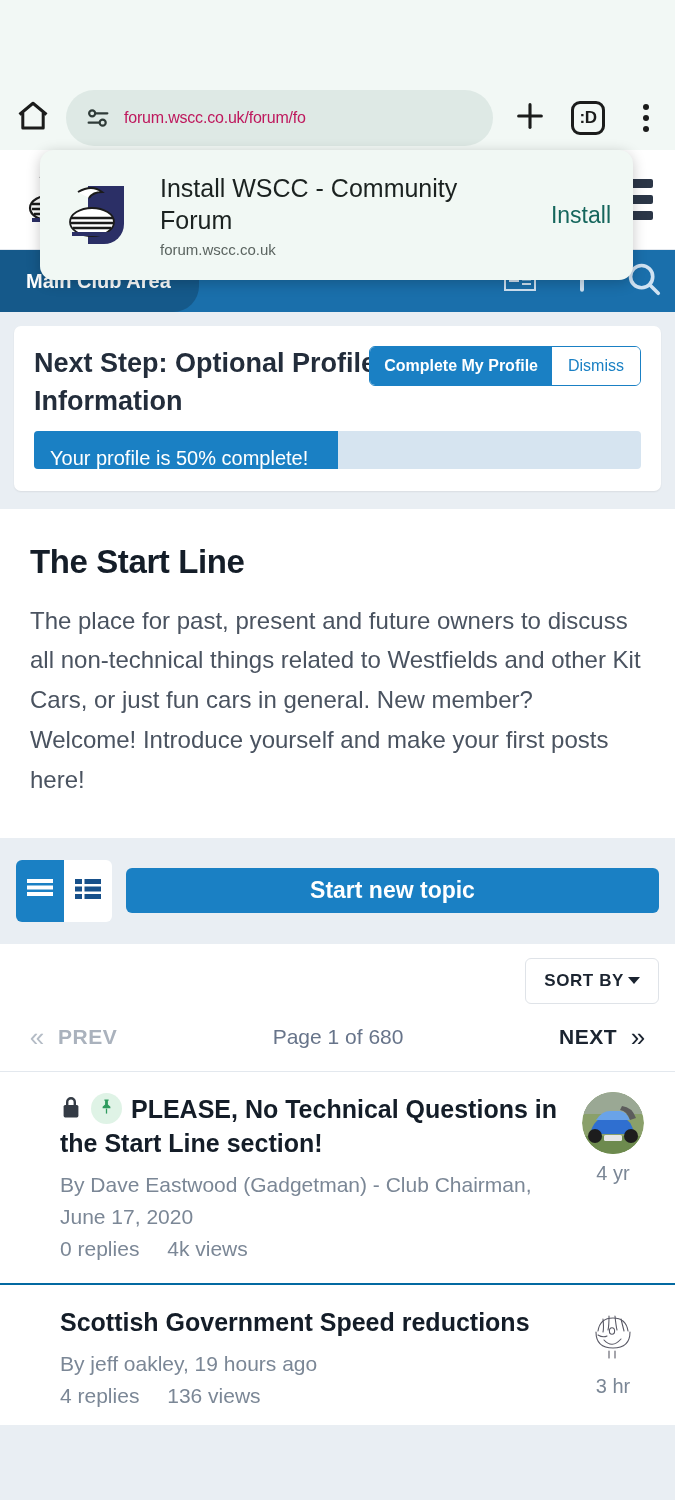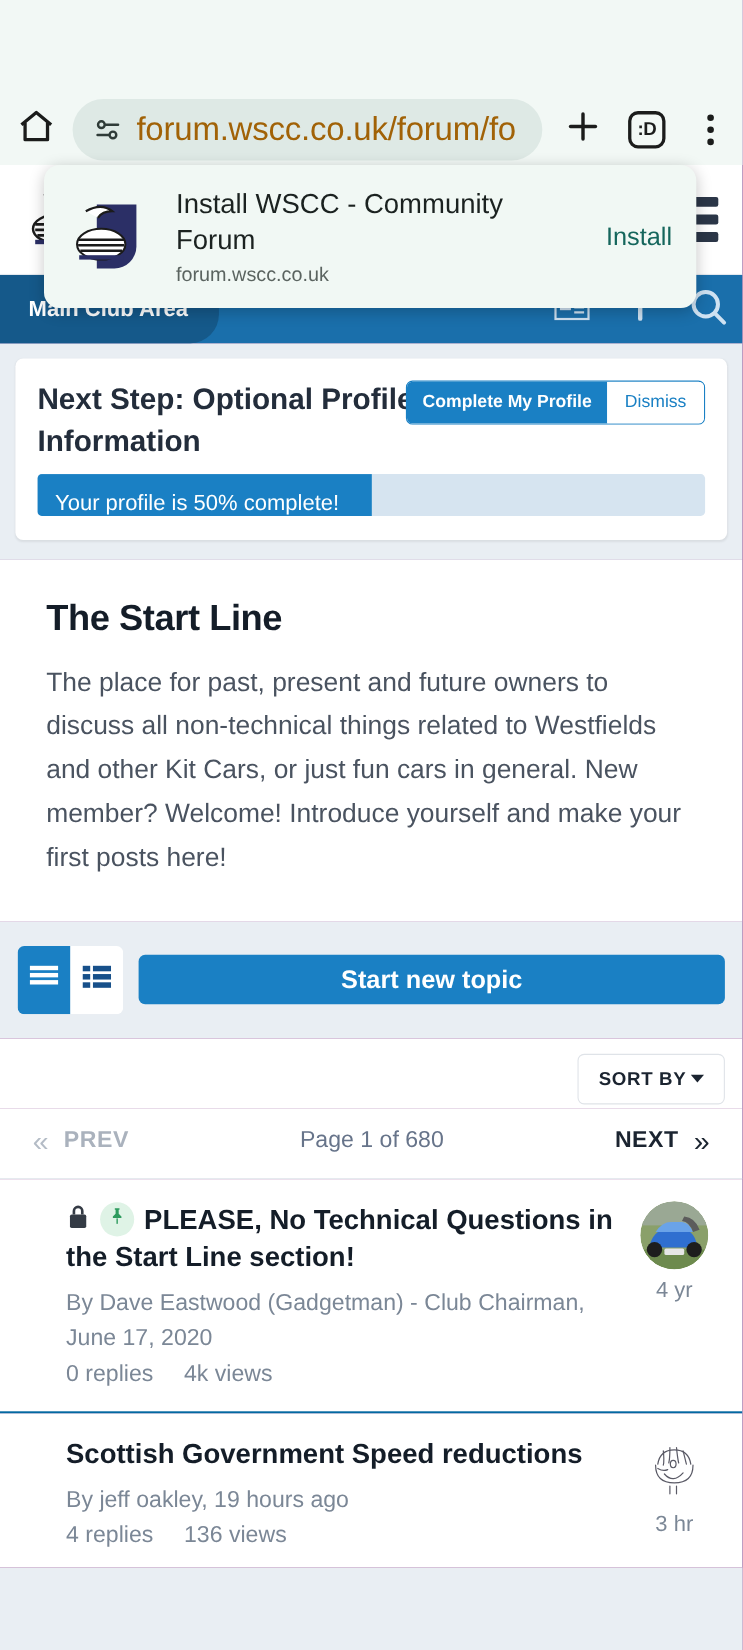--- a/index.html
+++ b/index.html
@@ -31,21 +31,21 @@
     height: 56px;
     background: #dee9e5;
     border-radius: 28px;
     display: flex; align-items: center;
     padding: 0 18px;
     margin-right: 8px;
     overflow: hidden;
   }
   .url-icon { flex: 0 0 auto; margin-right: 12px; display: flex; align-items: center; }
   .url-text {
-    font-size: 30px; color: #a16207;
+    font-size: 16px; color: #be185d;
     white-space: nowrap; overflow: hidden;
     letter-spacing: -0.2px;
   }
   .tb-btn {
     width: 58px; height: 65px;
     display: flex; align-items: center; justify-content: center;
     flex: 0 0 auto;
   }
   .tabcount {
     width: 34px; height: 34px;
@@ -55,21 +55,21 @@
     font-size: 17px; font-weight: bold; color: #1b1c1b;
     letter-spacing: -0.5px;
   }
   .dots3 { display: flex; flex-direction: column; gap: 5px; align-items: center; }
   .dots3 i { width: 6px; height: 6px; border-radius: 50%; background: #1b1c1b; display: block; }
 
   
   .viewport {
     position: relative;
     width: 675px; height: 1275px;
-    background: #701a75;
+    background: #14532d;
     overflow: hidden;
   }
 
   
   .site-header {
     position: relative;
     height: 100px;
     background: #ffffff;
     display: flex; align-items: center;
     padding: 0 22px;
@@ -144,21 +144,21 @@
   }
   .progress-fill {
     height: 56px; background: #1a80c4;
     color: #fff; font-size: 20px;
     display: flex; align-items: center;
     padding-left: 16px;
     white-space: nowrap;
   }
 
   
-  .intro { background: #fff; padding: 34px 42px 38px; }
+  .intro { background: #fff; padding: 34px 30px 38px; }
   .intro h1 {
     font-size: 33px; font-weight: bold; color: #141d28;
     letter-spacing: -0.4px; margin-bottom: 20px;
   }
   .intro p {
     font-size: 24px; color: #4a5360; line-height: 1.66;
   }
 
   
   .actionbar {
@@ -246,21 +246,21 @@
     background: #f1f8f4;
     border-radius: 14px;
     box-shadow: 0 3px 14px rgba(0,0,0,.22);
     display: flex; align-items: center;
     padding: 0 22px 0 24px;
     z-index: 50;
   }
   .pwa-icon { width: 74px; height: 74px; flex: 0 0 auto; margin-right: 22px; }
   .pwa-text { flex: 1 1 auto; }
   .pwa-title { font-size: 25px; color: #1b2220; line-height: 1.28; }
-  .pwa-host { font-size: 18px; color: #5b6460; margin-top: 5px; }
+  .pwa-host { font-size: 15px; color: #5b6460; margin-top: 5px; }
   .pwa-install { font-size: 23px; color: #15665c; font-weight: normal; flex: 0 0 auto; padding-left: 16px; }
 </style>
 </head>
 <body>
 
 <div class="browser-chrome">
   <div class="toolbar-row">
 
     <div class="home-btn">
       <span>

